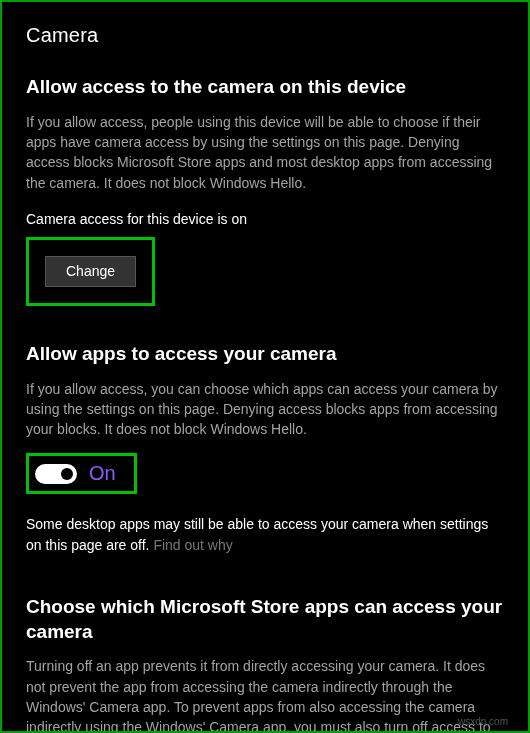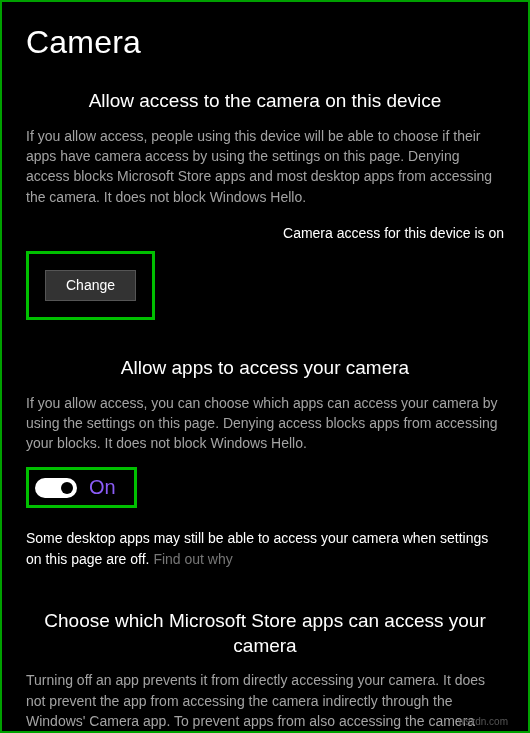--- a/index.html
+++ b/index.html
@@ -18,44 +18,42 @@
       width: 530px;
       height: 733px;
       border: 2px solid #00a000;
       background: #000000;
       padding: 22px 24px 10px 24px;
       color: #ffffff;
       overflow: hidden;
       position: relative;
     }
     .page-title {
-      font-size: 32px;
+      font-size: 20px;
       font-weight: 400;
       margin-bottom: 28px;
       letter-spacing: 0.2px;
     }
     .section-heading {
       font-size: 19px;
-      font-weight: 400;
+      font-weight: 700;
       margin-bottom: 12px;
       color: #ffffff;
       line-height: 1.3;
-      text-align: center;
     }
     .description {
       font-size: 14px;
       line-height: 1.45;
       color: #a3a3a3;
       margin-bottom: 18px;
     }
     .status-text {
       font-size: 14px;
       color: #ffffff;
       margin-bottom: 10px;
-      text-align: right;
     }
     .button-wrap {
       display: inline-block;
       border: 3px solid #00c000;
       padding: 16px;
       margin-bottom: 36px;
     }
     .change-button {
       background: #333333;
       color: #ffffff;

